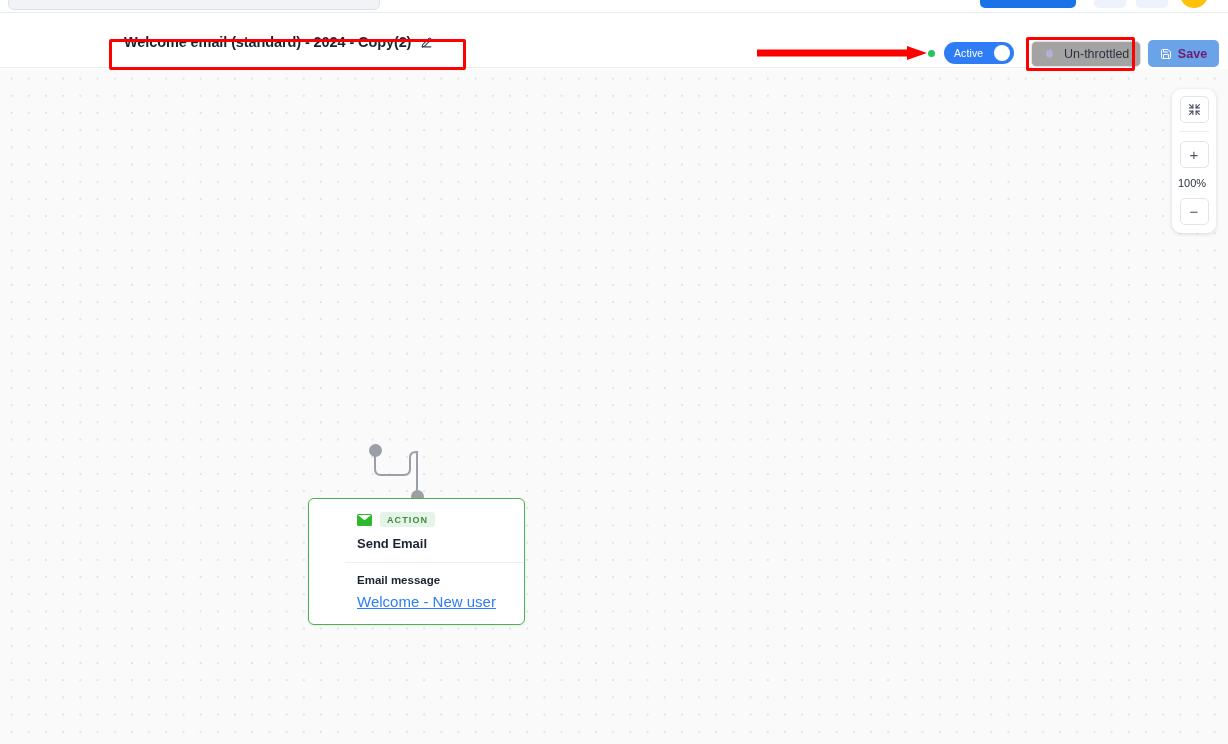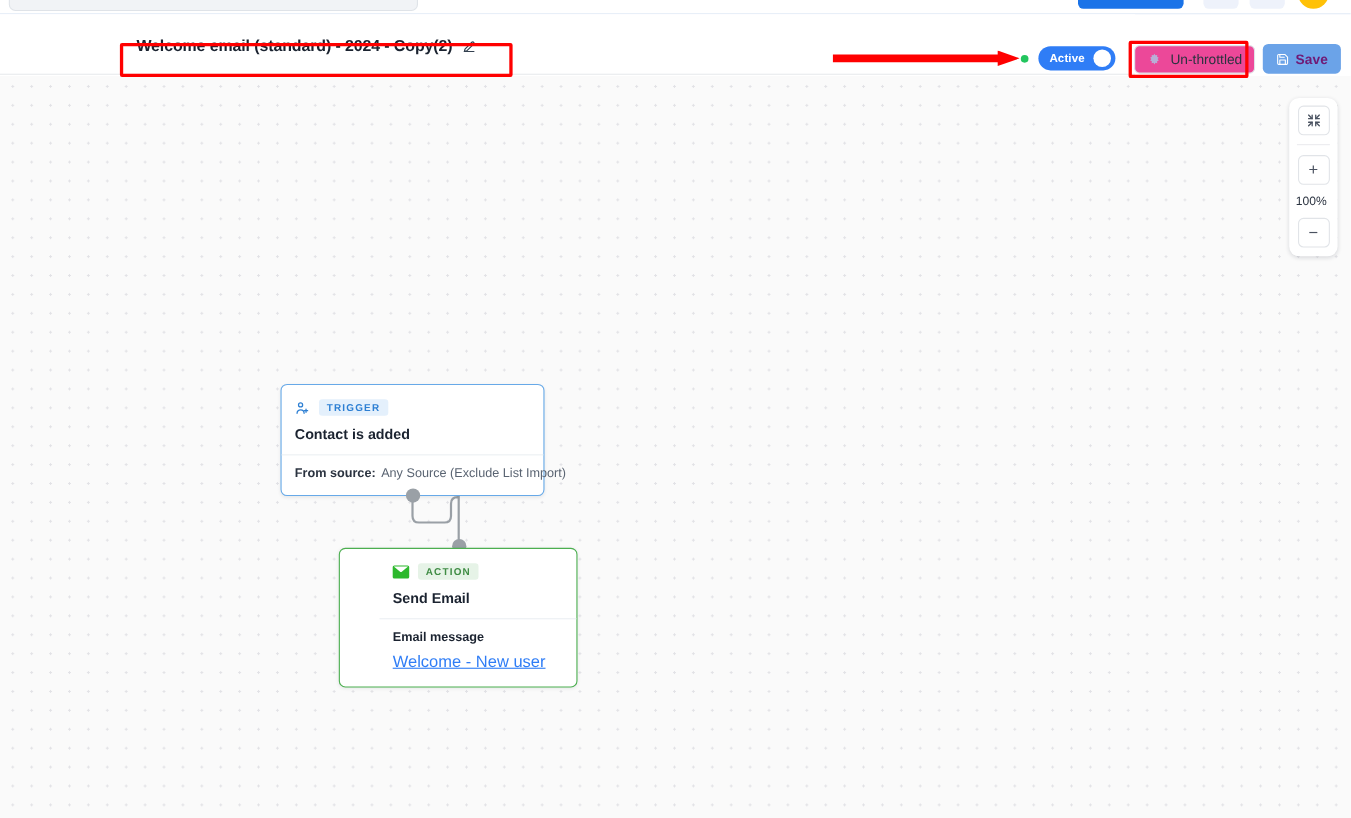--- a/index.html
+++ b/index.html
@@ -146,38 +146,38 @@
     border-radius: 11px;
     background: #2f7df6;
     display: flex;
     align-items: center;
     justify-content: space-between;
     padding: 0 4px 0 10px;
     cursor: pointer;
   }
   .toggle-label {
     font-size: 10.5px;
-    font-weight: bold;
+    font-weight: normal;
     color: #ffffff;
     letter-spacing: 0.1px;
   }
   .toggle-knob {
     width: 16px;
     height: 16px;
     border-radius: 50%;
     background: #ffffff;
   }
 
   .throttle-btn {
     position: absolute;
     left: 1031px;
     top: 28px;
     height: 26px;
     padding: 0 11px;
-    background: #ec4899;
+    background: #a3a3a3;
     border: 1px solid #dfe3e8;
     border-radius: 5px;
     display: flex;
     align-items: center;
     gap: 8px;
     cursor: pointer;
   }
   .gear-icon { width: 13px; height: 13px; color: #b9aed6; display: block; }
   .throttle-label {
     font-size: 12.5px;
@@ -425,40 +425,20 @@
       <span class="save-label">Save</span>
     </button>
   </div>
 
   <div class="canvas">
 
     <svg class="connector-layer">
       <path d="M 375 382 L 375 400 Q 375 406 381 406 L 404 406 Q 410 406 410 400 L 410 389 Q 410 383 416 383 L 417 383 Q 417 383 417 389 L 417 428" fill="none" stroke="#9aa0a6" stroke-width="2" stroke-linecap="round"></path>
     </svg>
 
-    <div class="node trigger-node">
-      <div class="node-head">
-        <div class="node-badge-row">
-          <svg class="node-type-icon" viewBox="0 0 24 24" fill="none" stroke="#2d7fd3" stroke-width="2" stroke-linecap="round" stroke-linejoin="round">
-            <circle cx="9" cy="7" r="3.2"></circle>
-            <path d="M3.5 20c0-3.2 2.5-5.3 5.5-5.3s5.5 2.1 5.5 5.3"></path>
-            <path d="M17.5 13.5v5M15 16h5"></path>
-          </svg>
-          <span class="node-badge badge-trigger">TRIGGER</span>
-        </div>
-        <div class="node-title">Contact is added</div>
-      </div>
-      <div class="node-divider"></div>
-      <div class="node-body">
-        <div class="meta-row">
-          <span class="meta-key">From source:</span>
-          <span class="meta-val">Any Source (Exclude List Import)</span>
-        </div>
-      </div>
-    </div>
 
     <div class="handle" style="left:369px; top:375px;"></div>
     <div class="handle" style="left:411px; top:421px;"></div>
     <div class="handle" style="left:411px; top:540px;"></div>
 
     <div class="node action-node">
       <div class="node-head">
         <div class="node-badge-row">
           <span class="env-icon-box"></span>
           <span class="node-badge badge-action">ACTION</span>

